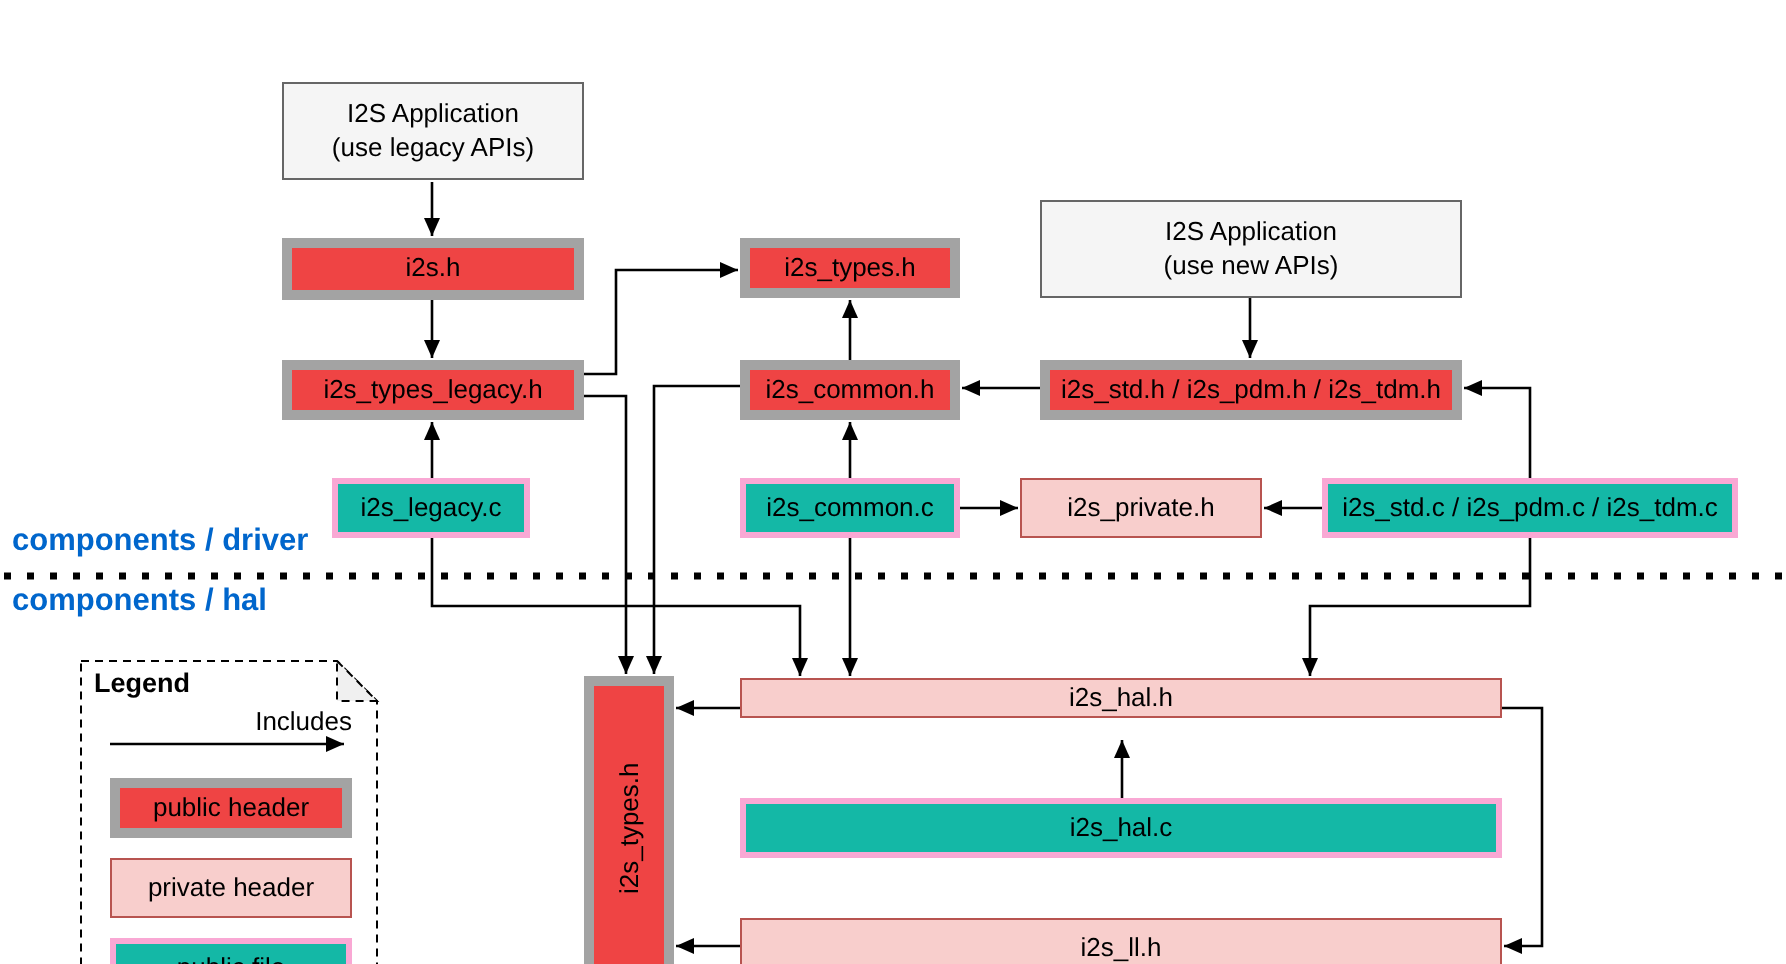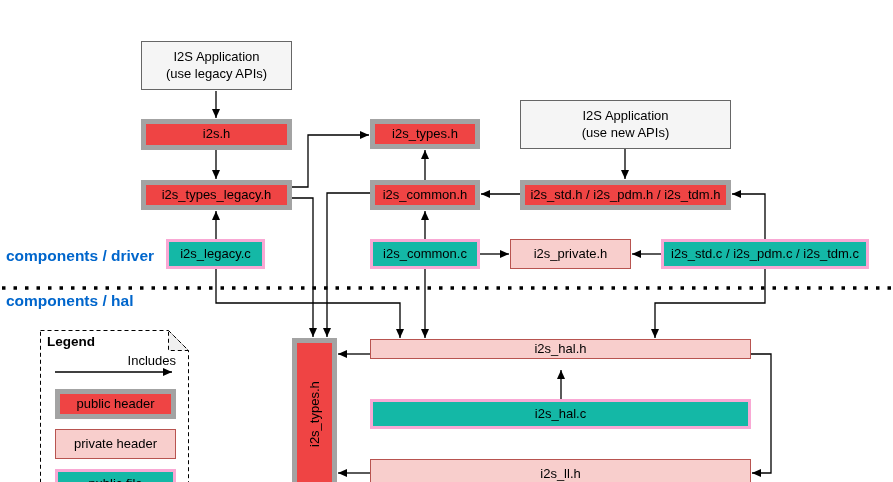--- a/index.html
+++ b/index.html
@@ -62,21 +62,21 @@
   <div class="node public vnode" style="left:292px;top:299px;width:45px;height:152px;">
     <span class="vtext">i2s_types.h</span>
   </div>
 
   <div class="node private" style="left:370px;top:300px;width:381px;height:20px;">i2s_hal.h</div>
 
   <div class="node src" style="left:370px;top:360px;width:381px;height:30px;">i2s_hal.c</div>
 
   <div class="node private" style="left:370px;top:420px;width:381px;height:30px;">i2s_ll.h</div>
 
-  <div class="section-label" style="left:6px;top:208px;">components / driver</div>
+  <div class="section-label" style="left:6px;top:223px;">components / driver</div>
   <div class="section-label" style="left:6px;top:253px;">components / hal</div>
 
   <div class="legend-title" style="left:47px;top:295px;">Legend</div>
   <div class="legend-arrow-label" style="left:55px;top:314px;width:121px;">Includes</div>
   <div class="node public" style="left:55px;top:350px;width:121px;height:30px;">public header</div>
   <div class="node private" style="left:55px;top:390px;width:121px;height:30px;">private header</div>
   <div class="node src" style="left:55px;top:430px;width:121px;height:30px;">public file</div>
 
   <svg class="layer" width="893" height="482" aria-hidden="true">
     <defs>

